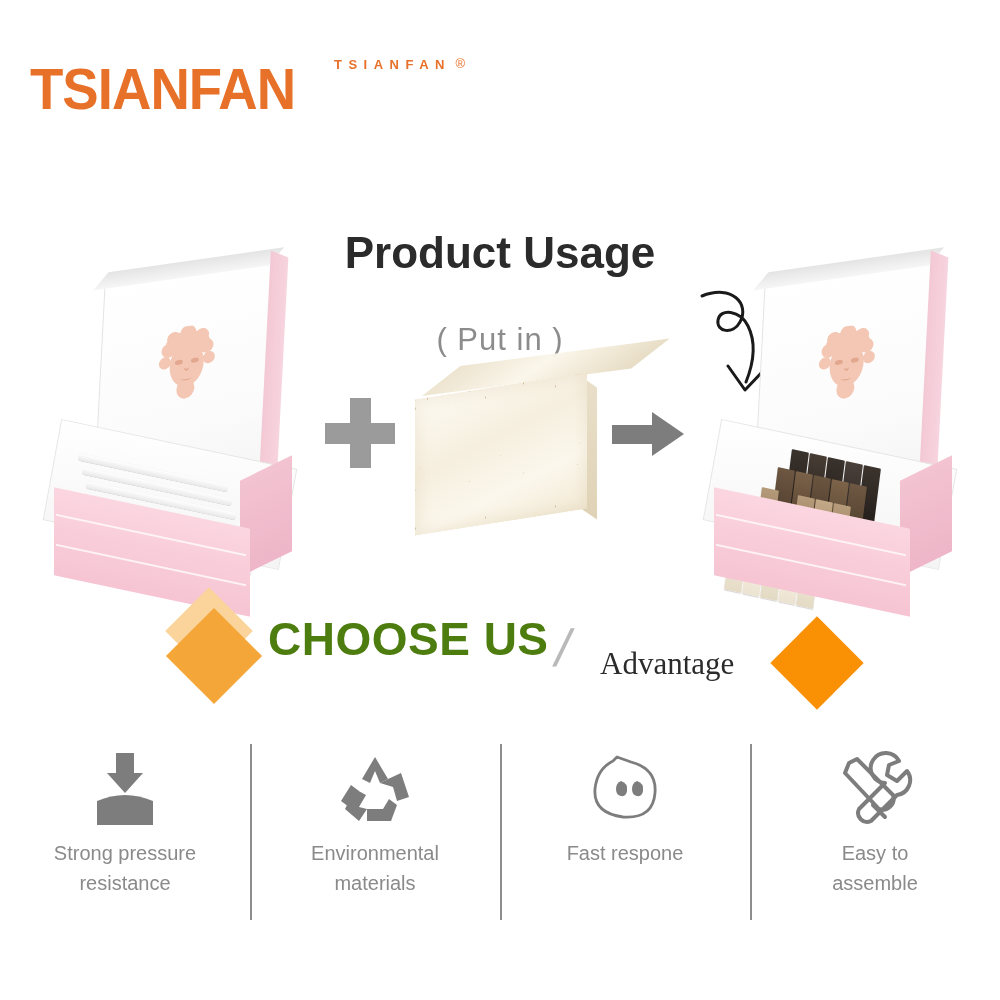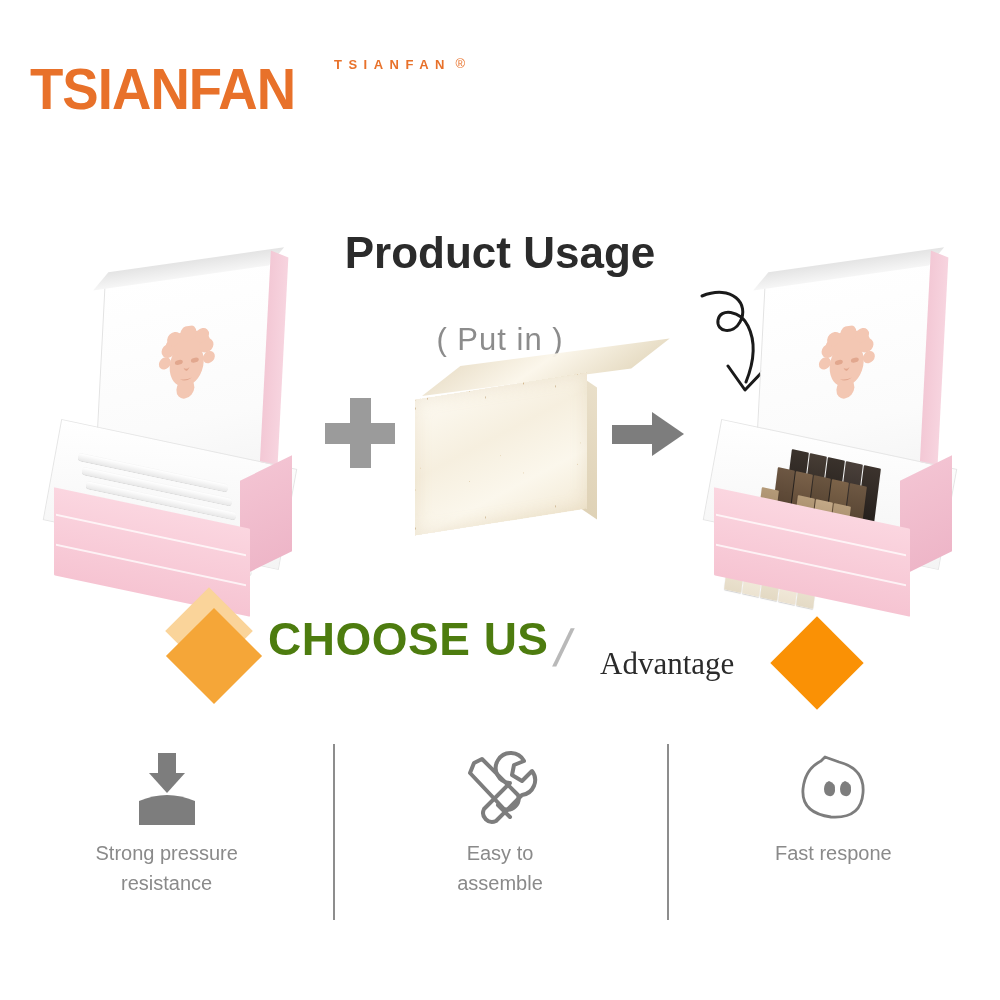--- a/index.html
+++ b/index.html
@@ -413,38 +413,52 @@
         <rect x="35" y="4" width="18" height="22" fill="#7d7d7d"></rect>
         <path d="M26 24 L62 24 L44 44 Z" fill="#7d7d7d"></path>
         <path d="M16 52 Q44 40 72 52 L72 76 L16 76 Z" fill="#7d7d7d"></path>
       </svg>
     </div>
     <div class="f-label">Strong pressure<br>resistance</div>
   </div>
 
 
 
+  <div class="feature">
+    <div class="f-icon">
+      <svg width="84" height="80" viewBox="0 0 84 80">
+        <g fill="#7d7d7d">
+          <path d="M42 8 L55 30 L47 34 L42 22 L37 34 L29 30 Z"></path>
+          <path d="M55 30 L68 24 L76 48 L64 52 L60 38 L47 34 Z"></path>
+          <path d="M64 56 L58 72 L34 72 L34 60 L50 60 L56 50 Z"></path>
+          <path d="M26 72 L12 60 L22 40 L33 46 L26 58 L34 60 Z"></path>
+          <path d="M18 36 L8 52 L16 58 L26 42 Z"></path>
+        </g>
+      </svg>
+    </div>
+    <div class="f-label">Environmental<br>materials</div>
+  </div>
+
+  <div class="feature">
+    <div class="f-icon">
+      <svg width="84" height="80" viewBox="0 0 84 80">
+        <path d="M30 12 Q14 20 12 40 Q10 64 40 68 Q70 70 72 44 Q74 20 48 13 L34 8 Z" fill="none" stroke="#7d7d7d" stroke-width="2.8" stroke-linejoin="round"></path>
+        <path d="M38 32 q7 2 6 10 q-1 6 -6 5 q-5 -1 -5 -7 q0 -6 5 -8z" fill="#7d7d7d"></path>
+        <path d="M54 32 q7 2 6 10 q-1 6 -6 5 q-5 -1 -5 -7 q0 -6 5 -8z" fill="#7d7d7d"></path>
+      </svg>
+    </div>
+    <div class="f-label">Fast respone</div>
+  </div>
 
   <div class="feature">
     <div class="f-icon">
       <svg width="84" height="80" viewBox="0 0 84 80">
         <g fill="none" stroke="#7d7d7d" stroke-width="4" stroke-linejoin="round" stroke-linecap="round">
           <path d="M16 14 L24 10 L60 46 A11 11 0 0 1 46 60 L12 24 Z"></path>
           <path d="M66 12 A15 15 0 1 0 52 34 L26 60 A9 9 0 0 0 38 72 L64 46 A15 15 0 0 0 74 22 L64 32 L54 26 L56 16 Z"></path>
           <path d="M40 56 L52 68"></path>
         </g>
       </svg>
     </div>
     <div class="f-label">Easy to<br>assemble</div>
   </div>
 
-  <div class="feature">
-    <div class="f-icon">
-      <svg width="84" height="80" viewBox="0 0 84 80">
-        <path d="M30 12 Q14 20 12 40 Q10 64 40 68 Q70 70 72 44 Q74 20 48 13 L34 8 Z" fill="none" stroke="#7d7d7d" stroke-width="2.8" stroke-linejoin="round"></path>
-        <path d="M38 32 q7 2 6 10 q-1 6 -6 5 q-5 -1 -5 -7 q0 -6 5 -8z" fill="#7d7d7d"></path>
-        <path d="M54 32 q7 2 6 10 q-1 6 -6 5 q-5 -1 -5 -7 q0 -6 5 -8z" fill="#7d7d7d"></path>
-      </svg>
-    </div>
-    <div class="f-label">Fast respone</div>
-  </div>
-
 </div>
 
 </body></html>

